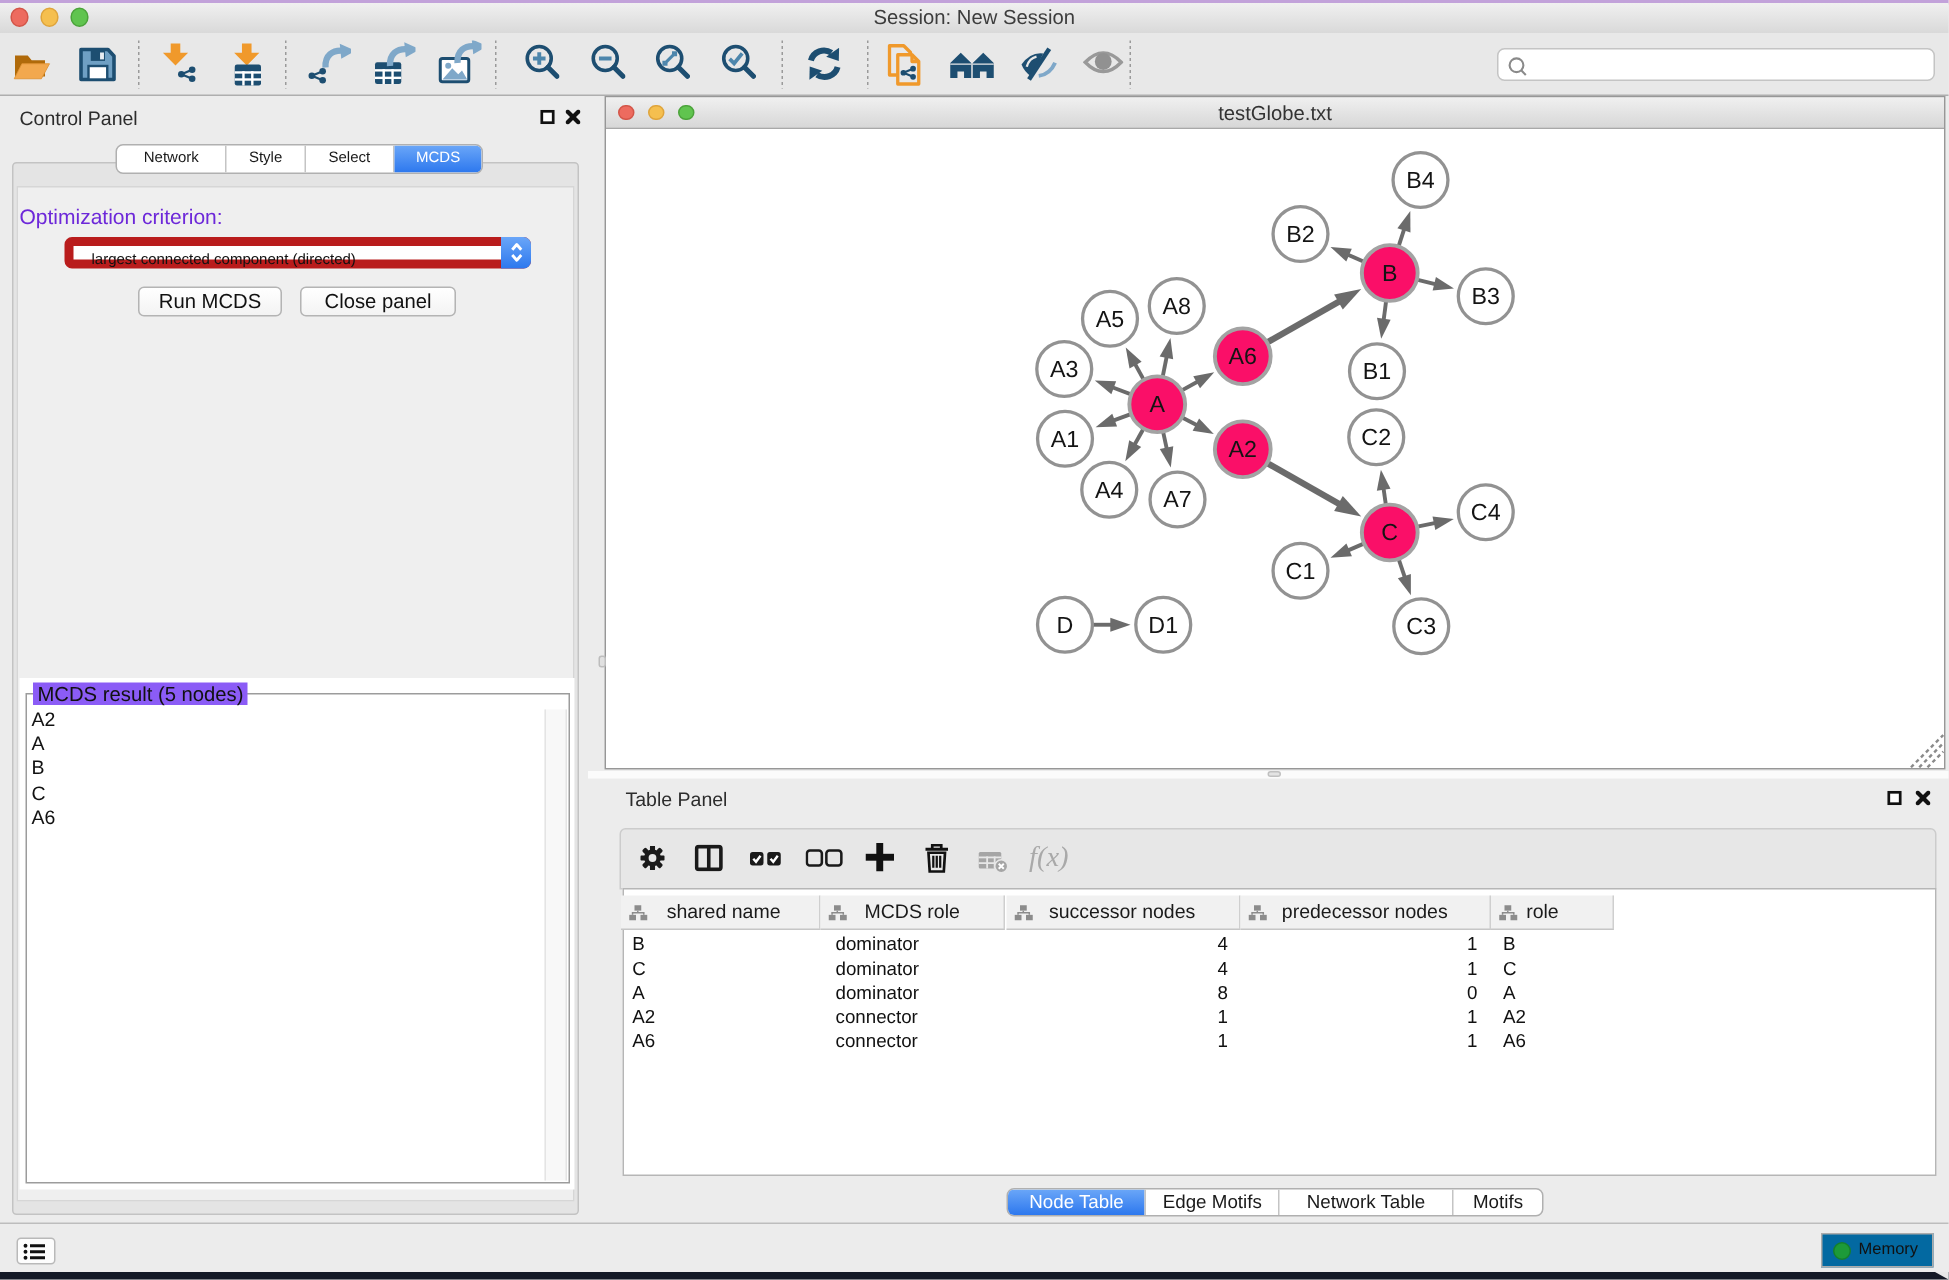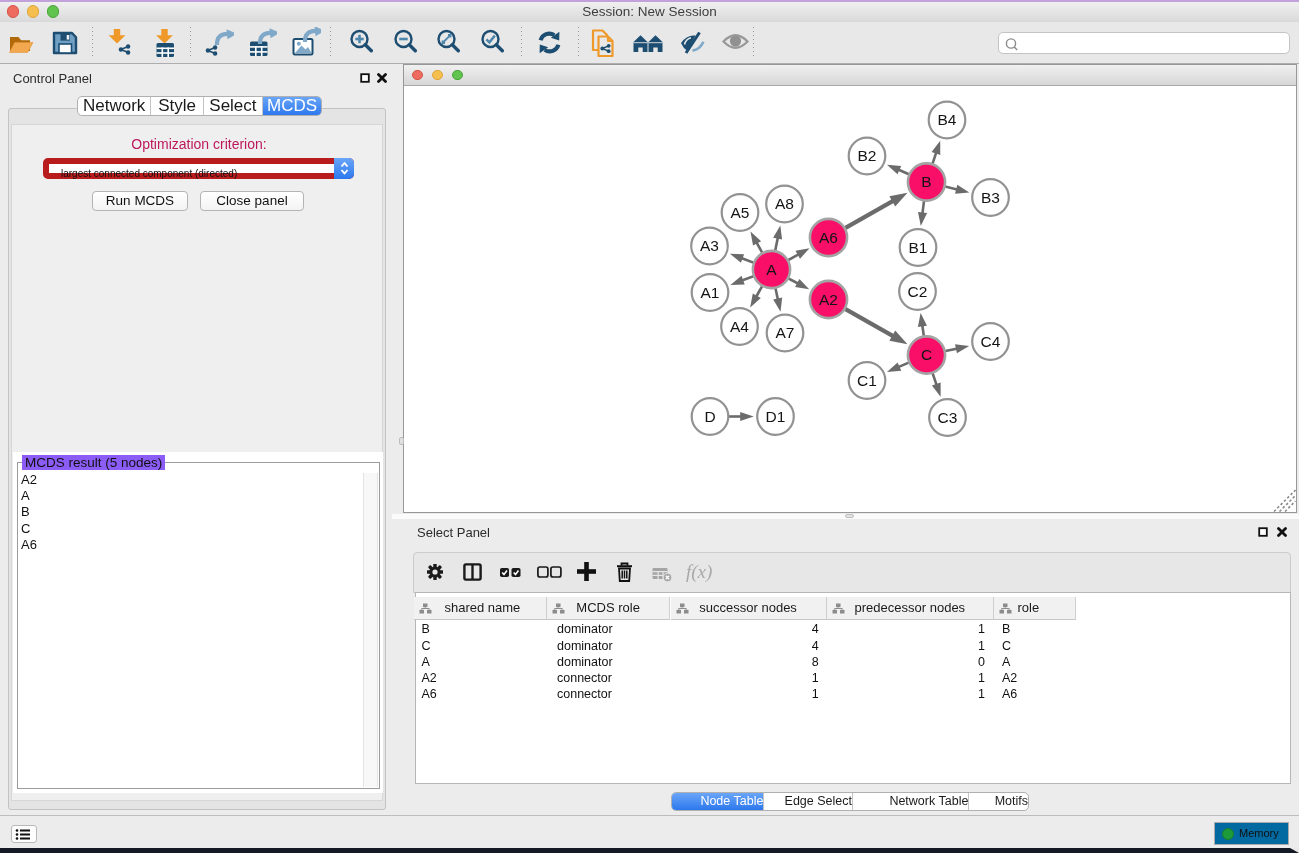--- a/index.html
+++ b/index.html
@@ -12,30 +12,30 @@
  font-size:13.5px;color:#3d3d3d}
 #toolbar{position:absolute;left:0;top:22px;width:1299px;height:42px;
  background:#e8e8e8;border-bottom:1px solid #aeaeae}
 .vsep{position:absolute;top:27px;height:32px;width:1px;
  background-image:repeating-linear-gradient(#9a9a9a 0 1.5px,transparent 1.5px 4px)}
 #searchbox{position:absolute;left:998px;top:32px;width:292px;height:22px;
  background:#fff;border:1px solid #c4c4c4;border-radius:5px}
 .paneltitle{position:absolute;font-size:13px;color:#2c2c2c}
 #tabs{position:absolute;left:77px;top:96px;width:245px;height:20px;display:flex;z-index:6;
  background:#fff;border:1px solid #b0b0b0;border-radius:5px;overflow:hidden}
-#tabs div{font-size:17px;color:#1a1a1a;text-align:center;line-height:18px;
+#tabs div{font-size:10px;color:#1a1a1a;text-align:center;line-height:18px;
  border-right:1px solid #c4c4c4}
 #tabs div:last-child{border-right:none}
 #tabs .sel{background:linear-gradient(#6aa6f8,#2d78ee);color:#fff}
 #cpbox{position:absolute;left:8px;top:108px;width:378px;height:702px;
  background:#e4e4e4;border:1px solid #c3c3c3;border-radius:3px}
 #cpinner{position:absolute;left:11px;top:124px;width:372px;height:677px;
  background:#efefef;border:1px solid #d6d6d6}
-#optlabel{position:absolute;left:13px;top:136px;width:372px;text-align:center;
- font-size:14px;color:#be185d}
+#optlabel{position:absolute;left:13px;top:136px;width:372px;text-align:left;
+ font-size:14px;color:#6d28d9}
 #combo{position:absolute;left:43px;top:158px;width:311px;height:21px;background:#fff;
  border:6px solid #b91c1c;border-radius:5px;font-size:10px;color:#111;
  line-height:19px;padding-left:12px}
 #combostep{position:absolute;left:334px;top:158px;width:20px;height:21px;
  background:linear-gradient(#6aa6f8,#2d78ee);border-radius:0 5px 5px 0}
 .btn{position:absolute;height:20px;background:linear-gradient(#ffffff,#f3f3f3);
  border:1px solid #b4b4b4;border-radius:4px;font-size:13.5px;color:#111;
  text-align:center;line-height:18px}
 #mcdswhite{position:absolute;left:13px;top:452px;width:370px;height:341px;background:#fff}
 #mcdsborder{position:absolute;left:17px;top:462px;width:363px;height:327px;
@@ -54,21 +54,21 @@
 #tptoolbar{position:absolute;left:413px;top:552px;width:878px;height:41px;
  background:#e7e7e7;border:1px solid #cccccc;border-radius:4px 4px 0 0}
 #tptable{position:absolute;left:414.5px;top:592px;width:876.5px;height:192px;
  background:#fff;border:1px solid #b6b6b6}
 .hcell{position:absolute;top:597px;height:23px;background:#f1f1f1;
  border-right:1px solid #cfcfcf;border-bottom:1px solid #c6c6c6;
  font-size:13px;color:#1a1a1a;text-align:center;line-height:22px}
 .trow{position:absolute;font-size:12.5px;color:#111;height:16.2px;line-height:16.2px}
 #btabs{position:absolute;left:671px;top:792px;width:358px;height:19px;display:flex;
  background:#fff;border:1px solid #b0b0b0;border-radius:5px;overflow:hidden}
-#btabs div{font-size:12.5px;color:#1a1a1a;text-align:right;line-height:17px;
+#btabs div{font-size:12.5px;color:#1a1a1a;text-align:center;line-height:17px;
  border-right:1px solid #c4c4c4}
 #btabs div:last-child{border-right:none}
 #btabs .sel{background:linear-gradient(#6aa6f8,#2d78ee);color:#fff}
 #statusline{position:absolute;left:0;top:815px;width:1299px;height:1px;background:#bdbdbd}
 #listbtn{position:absolute;left:11px;top:825px;width:26px;height:18px;background:#fdfdfd;
  border:1px solid #b9b9b9;border-radius:3px}
 #membtn{position:absolute;left:1214px;top:822px;width:75px;height:23px;background:#0369a1;
  border:1px solid #ababab;font-size:11px;color:#111;line-height:21px}
 #darkstrip{position:absolute;left:0;top:848px;width:1299px;height:5px;background:#141926}
 </style></head><body>
@@ -221,20 +221,21 @@
   </svg>
 <div class="btn" style="left:92px;top:191px;width:96px">Run MCDS</div>
 <div class="btn" style="left:200px;top:191px;width:104px">Close panel</div>
 <div id="mcdswhite"></div>
 <div id="mcdsborder"></div>
 <div id="scrolltrack"></div>
 <div id="mcdstitle">MCDS result (5 nodes)</div>
 <div id="mcdslist">A2<br>A<br>B<br>C<br>A6</div>
 <div id="netframe">
     <div id="nettitle"></div>
+    <div id="nettitletext">testGlobe.txt</div>
   </div>
 <div class="lt" style="left:412.2px;top:69.7px;width:10.6px;height:10.6px;background:#ed6b5f;border:1px solid #d35548"></div>
 <div class="lt" style="left:432.2px;top:69.7px;width:10.6px;height:10.6px;background:#f5bf4f;border:1px solid #dfa43b"></div>
 <div class="lt" style="left:452.2px;top:69.7px;width:10.6px;height:10.6px;background:#60c44f;border:1px solid #4ba33a"></div>
 <svg class="abs" style="left:404px;top:86px" width="892" height="426" viewBox="0 0 892 426">
     <line x1="361.2" y1="172.1" x2="352.1" y2="155.6" stroke="#6b6b6b" stroke-width="2.6"></line>
     <path d="M346.5,145.6 L357.1,155.2 L349.0,159.6 Z" fill="#6b6b6b"></path>
     <line x1="370.0" y1="170.7" x2="374.0" y2="150.7" stroke="#6b6b6b" stroke-width="2.6"></line>
     <path d="M376.3,139.4 L378.1,153.5 L369.1,151.7 Z" fill="#6b6b6b"></path>
     <line x1="355.3" y1="178.9" x2="336.6" y2="171.8" stroke="#6b6b6b" stroke-width="2.6"></line>
@@ -313,21 +314,21 @@
     <text x="586.5" y="260.7" font-size="15.5" fill="#141414" text-anchor="middle" font-family="Liberation Sans,sans-serif">C4</text>
     <text x="306.0" y="335.7" font-size="15.5" fill="#141414" text-anchor="middle" font-family="Liberation Sans,sans-serif">D</text>
     <text x="371.5" y="335.7" font-size="15.5" fill="#141414" text-anchor="middle" font-family="Liberation Sans,sans-serif">D1</text>
     <line x1="870.0" y1="425.5" x2="891.5" y2="404.0" stroke="#8a8a8a" stroke-width="1.6" stroke-dasharray="2.5 2.2"></line>
     <line x1="875.5" y1="425.5" x2="891.5" y2="409.5" stroke="#8a8a8a" stroke-width="1.6" stroke-dasharray="2.5 2.2"></line>
     <line x1="881.0" y1="425.5" x2="891.5" y2="415.0" stroke="#8a8a8a" stroke-width="1.6" stroke-dasharray="2.5 2.2"></line>
   </svg>
 <div style="position:absolute;left:398.5px;top:436.5px;width:5px;height:8px;background:#e0e0e0;border:1px solid #bdbdbd;border-radius:2px"></div>
 <div style="position:absolute;left:392px;top:514px;width:907px;height:4.5px;background:#fbfbfb"></div>
 <div style="position:absolute;left:845px;top:513.5px;width:9px;height:4.5px;background:#e3e3e3;border:1px solid #c0c0c0;border-radius:2px"></div>
-<div class="paneltitle" style="left:417px;top:525px">Select Panel</div>
+<div class="paneltitle" style="left:417px;top:525px">Table Panel</div>
 <svg class="abs" style="left:1258px;top:527px" width="10" height="10" viewBox="0 0 10 10">
     <rect x="1.2" y="1.2" width="7.6" height="7.6" fill="#fff" stroke="#111" stroke-width="1.8"></rect>
   </svg>
 <svg class="abs" style="left:1277px;top:527px" width="10" height="10" viewBox="0 0 10 10">
     <line x1="1.5" y1="1.5" x2="8.5" y2="8.5" stroke="#111" stroke-width="2.8" stroke-linecap="round"></line>
     <line x1="8.5" y1="1.5" x2="1.5" y2="8.5" stroke="#111" stroke-width="2.8" stroke-linecap="round"></line>
   </svg>
 <div id="tptoolbar"></div>
 <svg class="abs" style="left:427px;top:564px" width="16" height="16" viewBox="0 0 16 16">
     <g transform="translate(8,8)">
@@ -435,21 +436,21 @@
 <div class="trow" style="left:778.7px;top:669.9px;width:40px;text-align:right">1</div>
 <div class="trow" style="left:945.0px;top:669.9px;width:40px;text-align:right">1</div>
 <div class="trow" style="left:1002px;top:669.9px">A2</div>
 <div class="trow" style="left:421.5px;top:686.1px">A6</div>
 <div class="trow" style="left:557px;top:686.1px">connector</div>
 <div class="trow" style="left:778.7px;top:686.1px;width:40px;text-align:right">1</div>
 <div class="trow" style="left:945.0px;top:686.1px;width:40px;text-align:right">1</div>
 <div class="trow" style="left:1002px;top:686.1px">A6</div>
 <div id="btabs">
     <div style="width:92.4px" class="sel">Node Table</div>
-    <div style="width:88.6px">Edge Select</div>
+    <div style="width:88.6px">Edge Motifs</div>
     <div style="width:116.4px">Network Table</div>
     <div style="width:58.6px">Motifs</div>
   </div>
 <div id="statusline"></div>
 <div id="listbtn"></div>
 <svg class="abs" style="left:14px;top:826.5px" width="18" height="15" viewBox="0 0 18 15">
     <circle cx="3" cy="3.5" r="1.3" fill="#111"></circle>
     <rect x="6" y="2.5" width="10" height="2" fill="#111"></rect>
     <circle cx="3" cy="7.5" r="1.3" fill="#111"></circle>
     <rect x="6" y="6.5" width="10" height="2" fill="#111"></rect>

